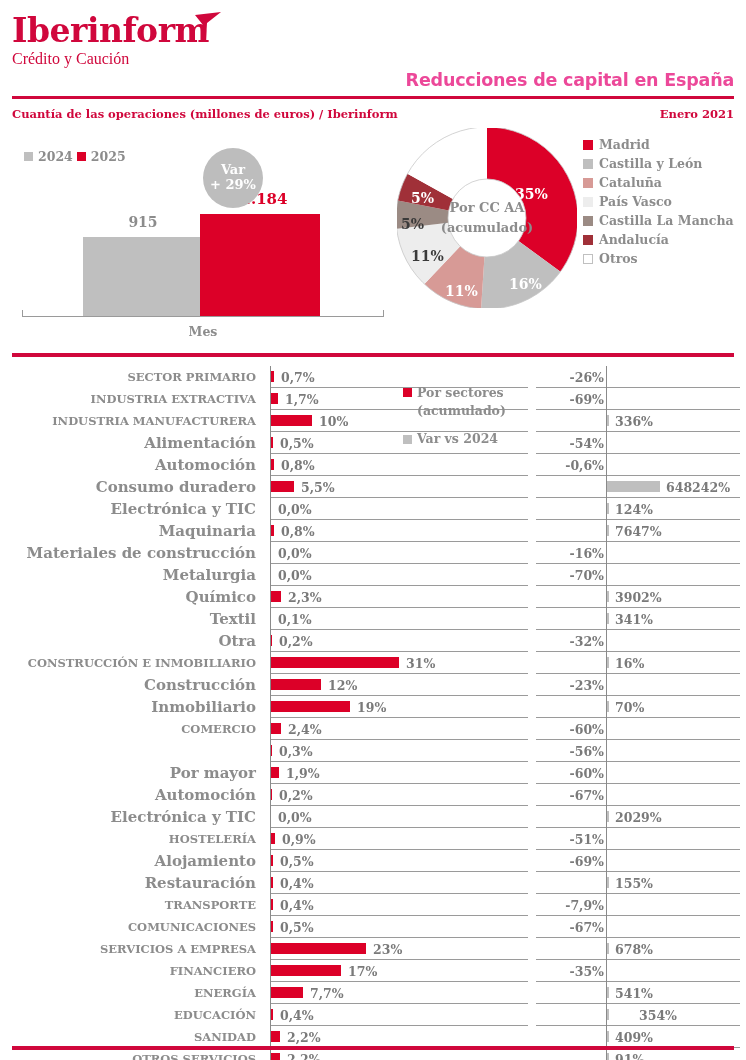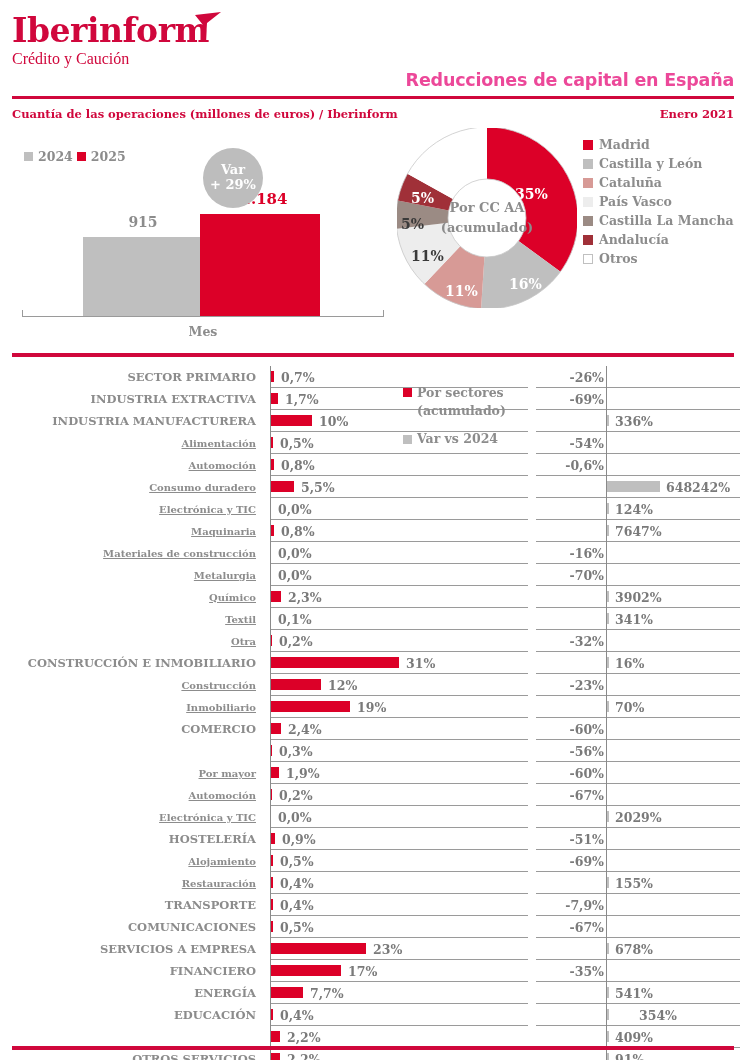--- a/index.html
+++ b/index.html
@@ -129,21 +129,21 @@
   .table { position: absolute; left: 0px; top: 366px; width: 746px; }
   .trow { position: relative; height: 22px; }
   .tname {
     position: absolute; left: 0; top: 0; width: 264px; height: 22px;
     display: flex; align-items: center; justify-content: flex-end;
     padding-right: 8px;
     font-family: "DejaVu Serif", serif; font-size: 11.5px; color: #8C8C8C;
     font-weight: bold;
     white-space: nowrap;
   }
-  .tname.sub { font-size: 10px; text-decoration: underline; }
+  .tname.sub { font-size: 15px; }
   
   .lpanel { position: absolute; left: 270px; top: 0; width: 258px; height: 22px; }
   .lpanel .baseline {
     position: absolute; left: 0; top: 0; width: 1px; height: 22px; background: #8a8a8a;
   }
   .lpanel .rowline {
     position: absolute; left: 0; top: 21px; width: 258px; height: 1px; background: #9a9a9a;
   }
   .lpanel .bar {
     position: absolute; left: 1px; top: 5px; height: 11px; background: #DC0028;
@@ -709,20 +709,21 @@
           <span class="val" style="left: 10px;">0,4%</span>
         </div>
         <div class="rpanel">
           <span class="rowline"></span>
           <span class="baseline"></span>
           <span class="bar" style="left: 71px; width: 2px;"></span>
           <span class="val pos" style="left: 79px; margin-left: 24px;">354%</span>
         </div>
       </div>
       <div class="trow">
+        <div class="tname">SANIDAD</div>
         <div class="lpanel">
           <span class="rowline"></span>
           <span class="baseline"></span>
           <span class="bar" style="width: 9px;"></span>
           <span class="val" style="left: 17px;">2,2%</span>
         </div>
         <div class="rpanel">
           <span class="rowline"></span>
           <span class="baseline"></span>
           <span class="bar" style="left: 71px; width: 2px;"></span>

